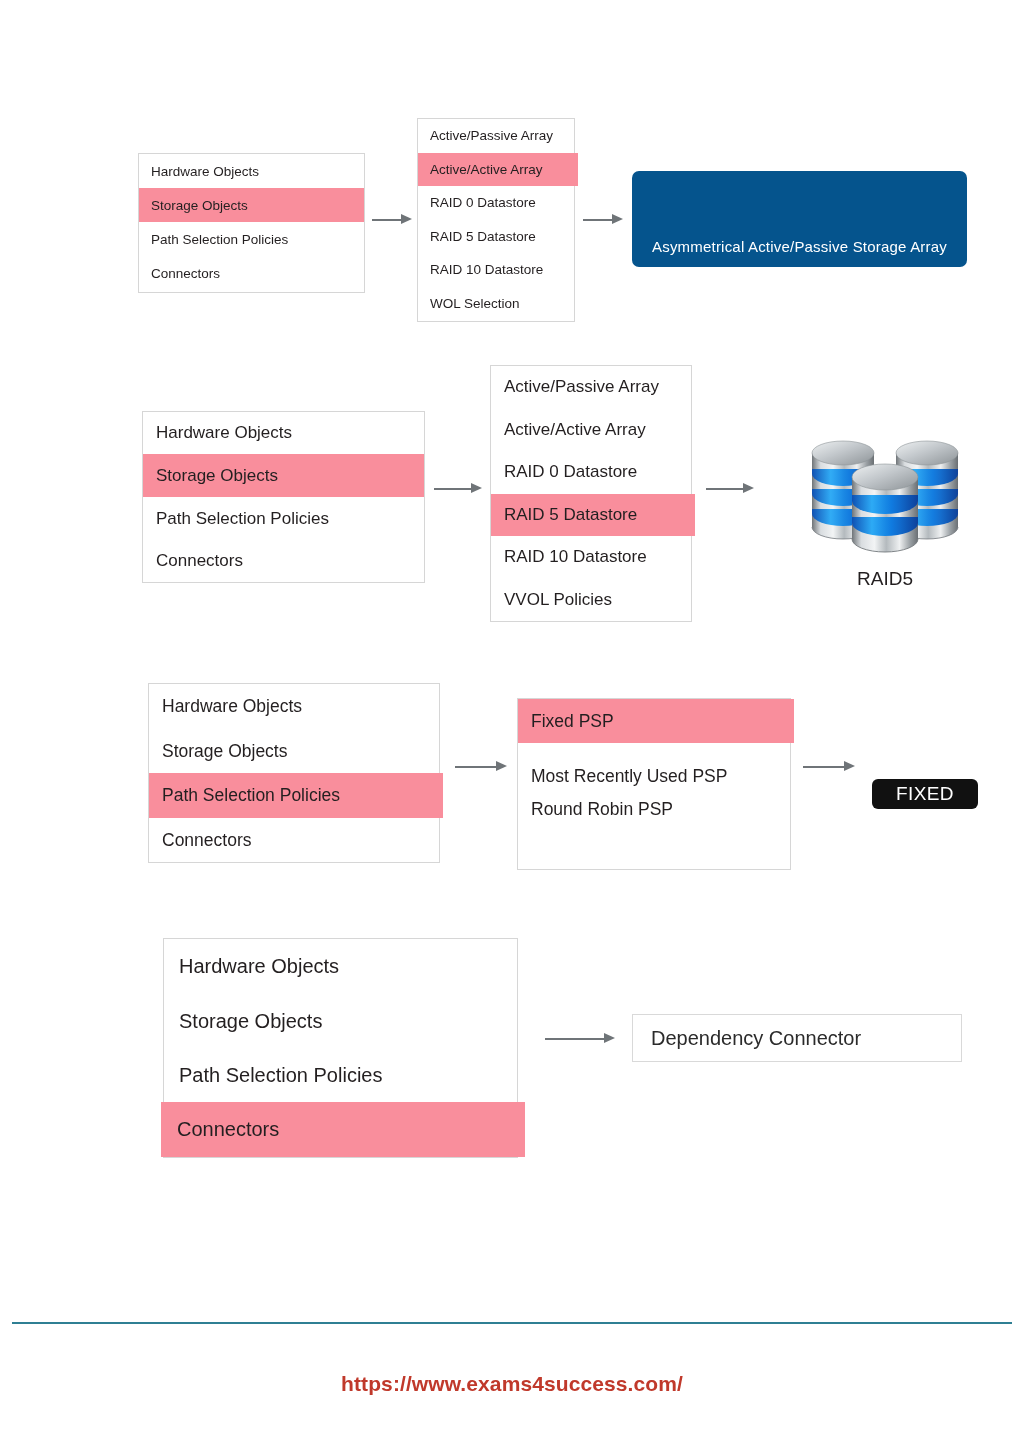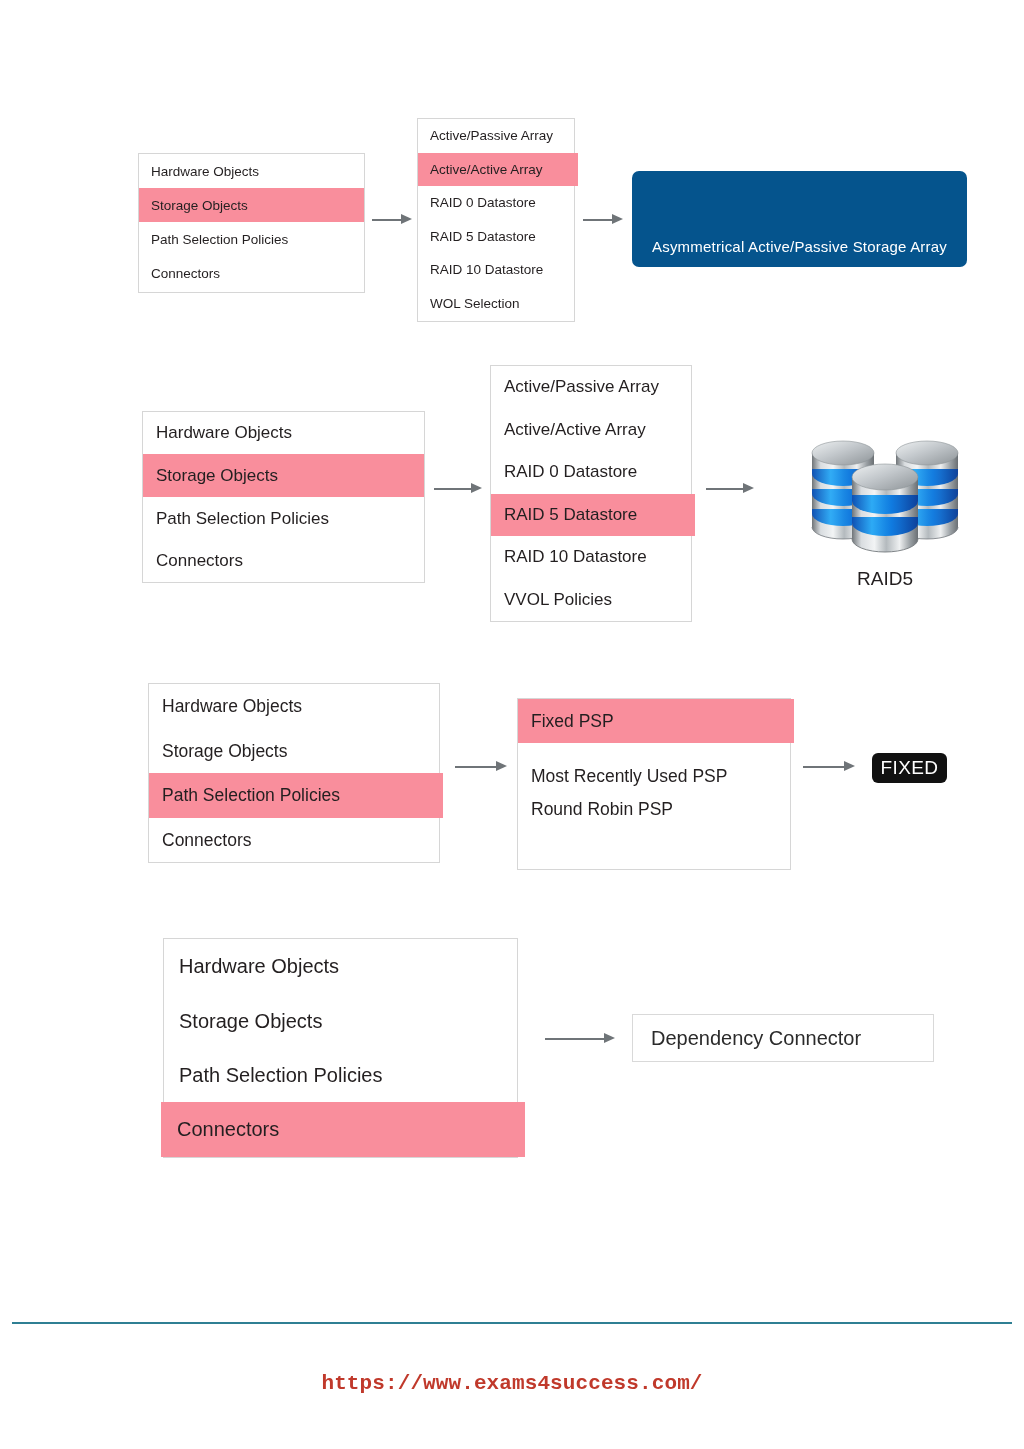--- a/index.html
+++ b/index.html
@@ -161,21 +161,21 @@
     top: 1322px;
     height: 1.6px;
     background: #2f7f93;
   }
   .footer-url {
     position: absolute;
     left: 0;
     right: 0;
     top: 1372px;
     text-align: center;
-    font-family: Liberation Mono, monospace;
+    font-family: Liberation Sans, sans-serif;
     font-weight: bold;
     font-size: 21px;
     color: #c0392b;
     letter-spacing: .1px;
   }
 </style>
 </head>
 <body>
 
 <div class="stage">
@@ -360,21 +360,21 @@
     <div class="row" style="height:44px;">
         <span class="txt">Round Robin PSP</span>
       </div>
   </div>
 
   <div class="arrow" style="left:803px; top:758px; width:52px;">
     <div class="shaft"></div>
     <div class="head"></div>
   </div>
 
-  <div class="fixedbadge" style="left:872px; top:753px; width:75px; height:30px;">
+  <div class="fixedbadge" style="left:872px; top:779px; width:106px; height:30px;">
     <span>FIXED</span>
   </div>
 
   <div class="listbox s4 bleed-lr" style="left:163px; top:938px; width:355px; height:220px;">
     <div class="row" style="height:55px;">
         <span class="txt">Hardware Objects</span>
       </div>
     <div class="row" style="height:54px;">
         <span class="txt">Storage Objects</span>
       </div>
@@ -384,20 +384,20 @@
     <div class="row hl" style="height:55px;">
         <span class="txt">Connectors</span>
       </div>
   </div>
 
   <div class="arrow" style="left:545px; top:1030px; width:70px;">
     <div class="shaft"></div>
     <div class="head"></div>
   </div>
 
-  <div class="plainbox" style="left:632px; top:1014px; width:302px; height:48px;">
+  <div class="plainbox" style="left:632px; top:1014px; width:330px; height:48px;">
     <span>Dependency Connector</span>
   </div>
 
   <div class="divider"></div>
   <div class="footer-url">https://www.exams4success.com/</div>
 
 </div>
 
 </body></html>

